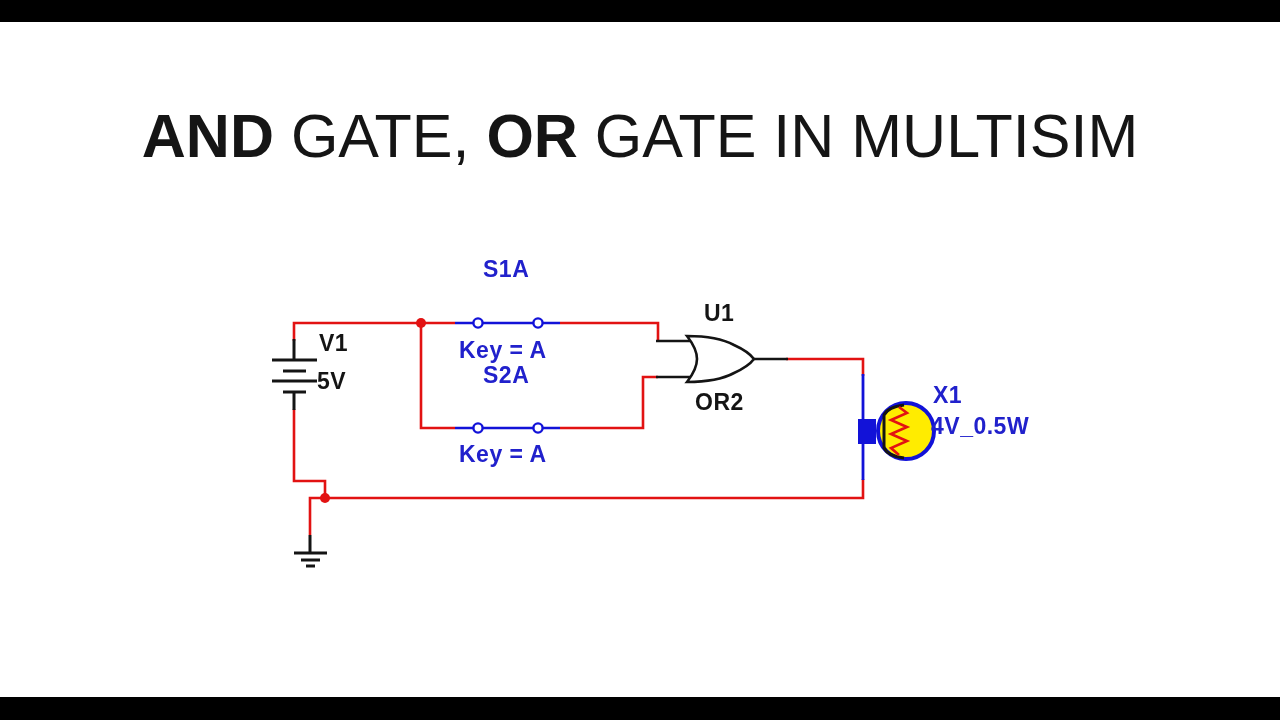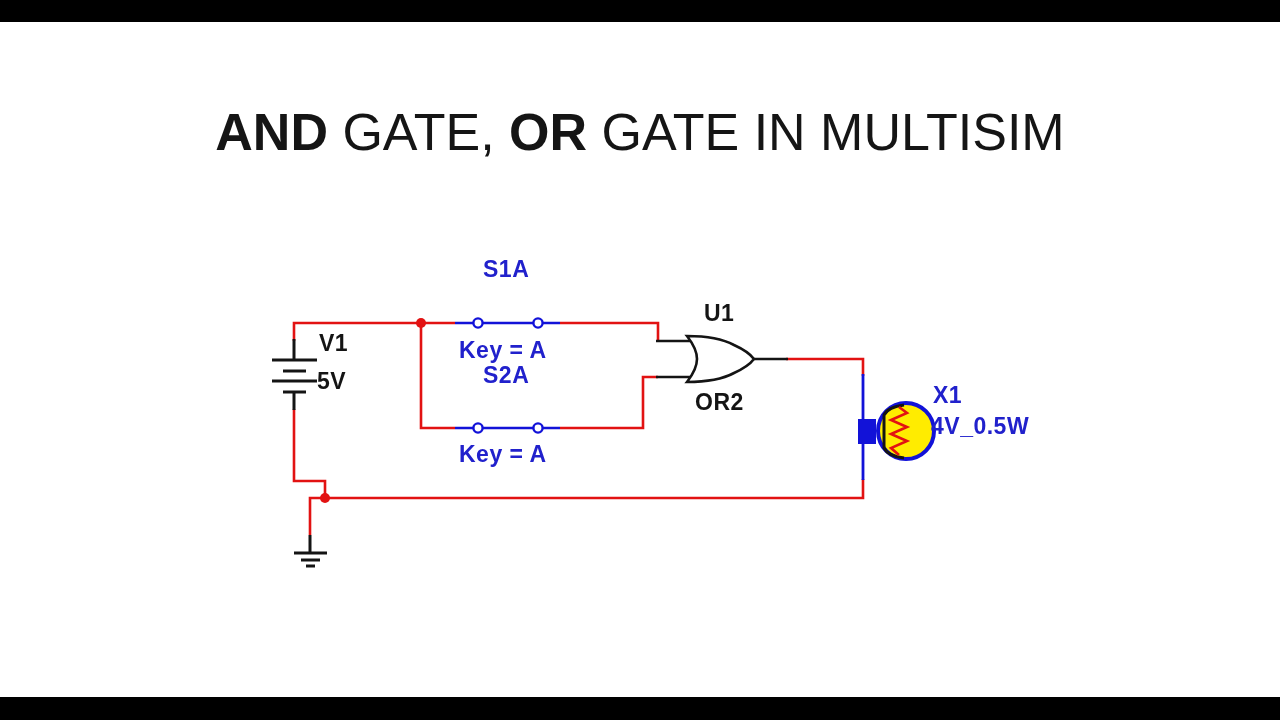--- a/index.html
+++ b/index.html
@@ -2,21 +2,21 @@
 <html><head>
 <meta charset="utf-8">
 <style>
   html,body{margin:0;padding:0;background:#fff;width:1280px;height:720px;overflow:hidden;
     font-family:"Liberation Sans",sans-serif;}
   .stage{position:relative;width:1280px;height:720px;background:#ffffff;}
   .letterbox{position:absolute;left:0;width:1280px;background:#000;}
   .letterbox.top{top:0;height:22px;}
   .letterbox.bottom{top:697px;height:23px;}
   .title{position:absolute;top:106px;left:0;width:1280px;text-align:center;
-    font-size:52px;line-height:1;color:#151515;letter-spacing:0px;white-space:pre;}
+    font-size:61px;line-height:1;color:#151515;letter-spacing:0px;white-space:pre;}
   .title .b{font-weight:bold;}
   svg{position:absolute;top:0;left:0;}
   svg text{font-family:"Liberation Sans",sans-serif;font-weight:bold;font-size:23px;letter-spacing:0.5px;}
   .lbl-blue{fill:#2121cc;}
   .lbl-black{fill:#141414;}
 </style>
 </head>
 <body>
 
 <div class="stage">

